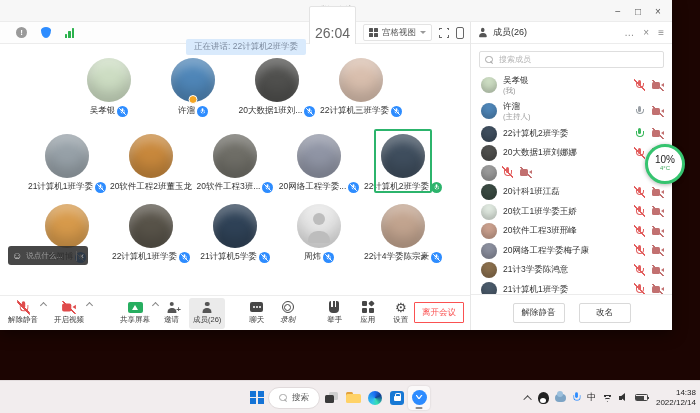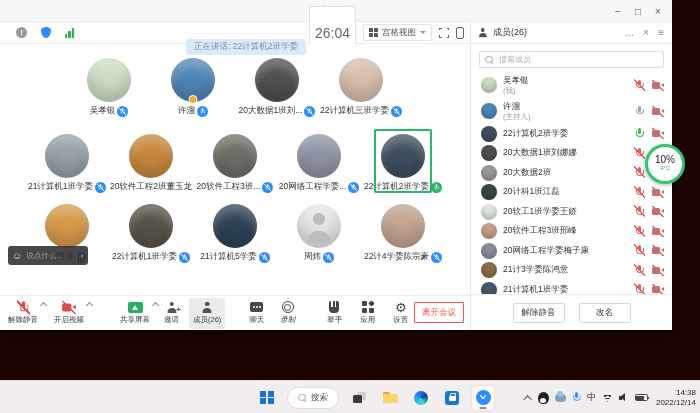--- a/index.html
+++ b/index.html
@@ -114,21 +114,21 @@
   .msub{font-size:7.5px;color:#9b9b9b;line-height:1.1;}
   .micons{display:flex;align-items:center;gap:8px;flex:none;}
   .pfoot{position:absolute;left:0;bottom:0;width:100%;height:36px;border-top:1px solid #ececec;display:flex;align-items:center;justify-content:center;gap:14px;background:#fff;}
   .pfbtn{min-width:52px;height:20px;border:1px solid #d9d9d9;border-radius:2px;background:#fff;font-size:8.5px;color:#333;display:flex;align-items:center;justify-content:center;padding:0 8px;cursor:pointer;}
   
   .owidget{position:absolute;left:645px;top:144px;width:40px;height:40px;border-radius:50%;background:#fff;border:3px solid #35c46f;z-index:20;display:flex;flex-direction:column;align-items:center;justify-content:center;box-shadow:0 1px 4px rgba(0,0,0,.3);}
   .owidget .pct{font-size:10px;color:#222;line-height:1;}
   .owidget .tmp{font-size:6px;color:#41a85f;line-height:1.3;}
   
   .taskbar{position:absolute;left:0;bottom:0;width:700px;height:33px;background:#f2edee;border-top:1px solid #e2dcdd;}
-  .tb-center{position:absolute;left:256px;top:0;height:33px;display:flex;align-items:center;gap:9px;}
+  .tb-center{position:absolute;left:246px;top:0;height:33px;display:flex;align-items:center;}
   .tbi{width:22px;height:24px;border-radius:4px;display:flex;align-items:center;justify-content:center;cursor:pointer;position:relative;}
   .tbi.active{background:#fbf9f9;box-shadow:0 0 2px rgba(0,0,0,.15);}
   .tbi.active::after{content:"";position:absolute;bottom:1px;left:50%;transform:translateX(-50%);width:7px;height:2px;border-radius:1px;background:#8d8d8d;}
   .ic-win{display:grid;grid-template-columns:6px 6px;grid-gap:1.2px;}
   .ic-win i{width:6px;height:6px;background:#1573d6;}
   .searchpill{height:22px;border-radius:11px;background:#fff;border:1px solid #e0dadb;display:flex;align-items:center;padding:0 10px;gap:5px;cursor:pointer;}
   .searchpill span{font-size:8.5px;color:#555;}
   .ic-taskview{position:relative;width:13px;height:11px;}
   .ic-taskview::before{content:"";position:absolute;right:0;top:0;width:9px;height:8px;background:#cfcfcf;border-radius:1.5px;}
   .ic-taskview::after{content:"";position:absolute;left:0;bottom:0;width:9px;height:8px;background:#3a3a3a;border-radius:1.5px;}
@@ -512,23 +512,20 @@
             <span class="mic">
               <i class="sl"></i>
             </span>
             <span class="cam">
               <i class="sl"></i>
             </span>
           </span>
       </div>
       <div class="mrow">
         <span class="mavatar" style="background-color: rgb(155, 155, 155);"></span>
-        <span class="mtext">
-            <div class="mname">20大数据2班</div>
-          </span>
         <span class="micons">
             <span class="mic">
               <i class="sl"></i>
             </span>
             <span class="cam">
               <i class="sl"></i>
             </span>
           </span>
       </div>
       <div class="mrow">

